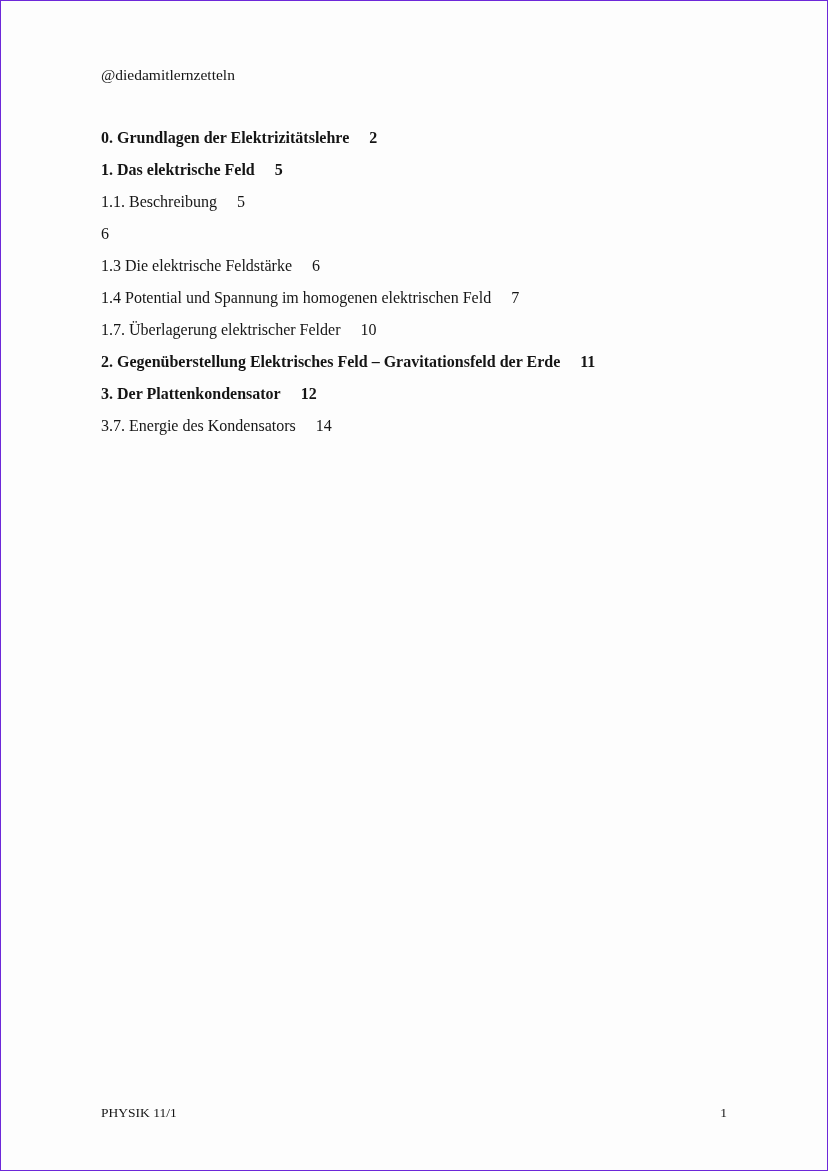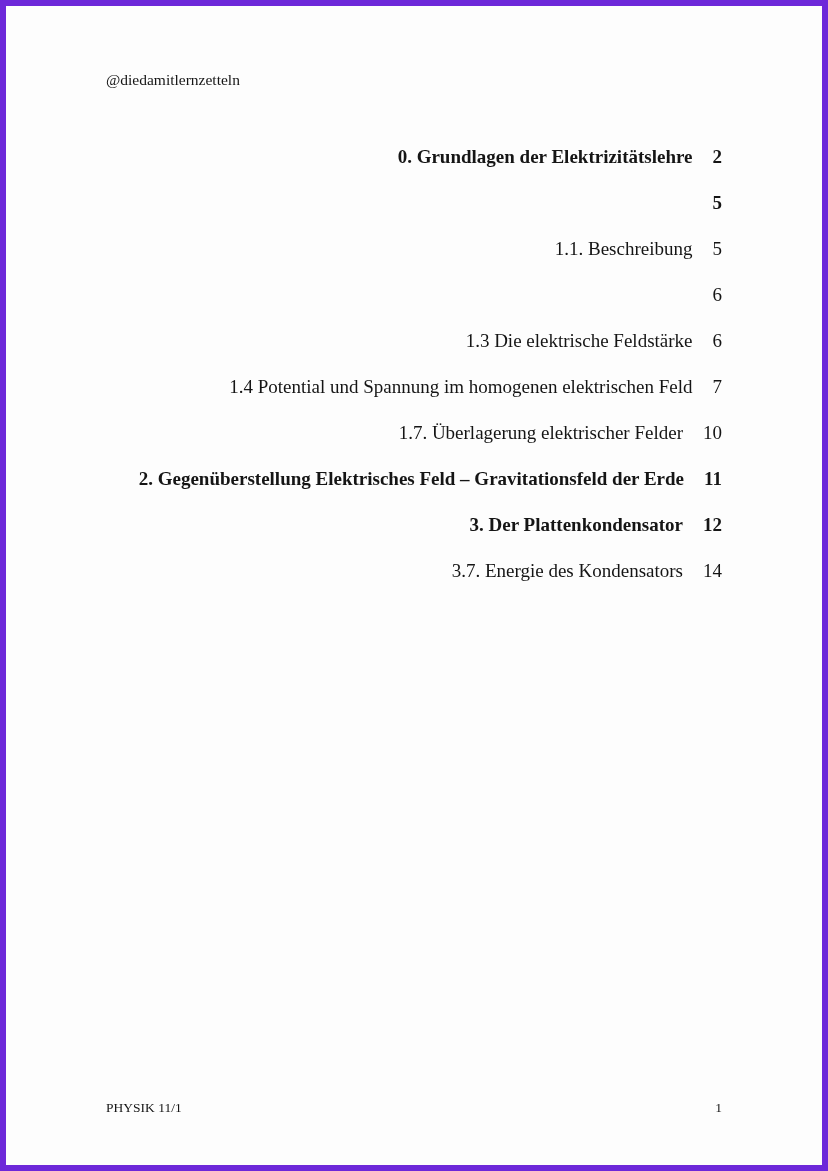--- a/index.html
+++ b/index.html
@@ -11,42 +11,41 @@
     height: 1171px;
     background: #bdbdbf;
     font-family: "Liberation Serif", serif;
     color: #151515;
   }
   .page {
     box-sizing: border-box;
     width: 828px;
     height: 1171px;
     background: #fdfdfd;
-    border: 6px solid #6d28d9;
+    border: 1px solid #6d28d9;
     display: flex;
     flex-direction: column;
     padding: 64px 100px 48px 100px;
   }
   .handle {
     font-size: 15.5px;
     line-height: 20px;
     margin-bottom: 37px;
   }
   .toc {
     display: flex;
     flex-direction: column;
   }
   .toc-row {
     display: flex;
-    justify-content: flex-end;
+    justify-content: flex-start;
     align-items: baseline;
     height: 32px;
-    font-size: 19px;
+    font-size: 16px;
     line-height: 32px;
-    margin-top: 14px;
   }
   .toc-row.bold {
     font-weight: bold;
   }
   .toc-label {
     padding-right: 20px;
   }
   .toc-page {
     text-align: right;
     white-space: nowrap;
@@ -68,20 +67,21 @@
 
   <div class="handle">@diedamitlernzetteln</div>
 
   <div class="toc">
   <div class="toc-row bold">
     <span class="toc-label">0. Grundlagen der Elektrizitätslehre</span>
     <span class="toc-page">2</span>
   </div>
 
   <div class="toc-row bold">
+    <span class="toc-label">1. Das elektrische Feld</span>
     <span class="toc-page">5</span>
   </div>
 
   <div class="toc-row">
     <span class="toc-label">1.1. Beschreibung</span>
     <span class="toc-page">5</span>
   </div>
 
   <div class="toc-row">
     <span class="toc-page">6</span>

